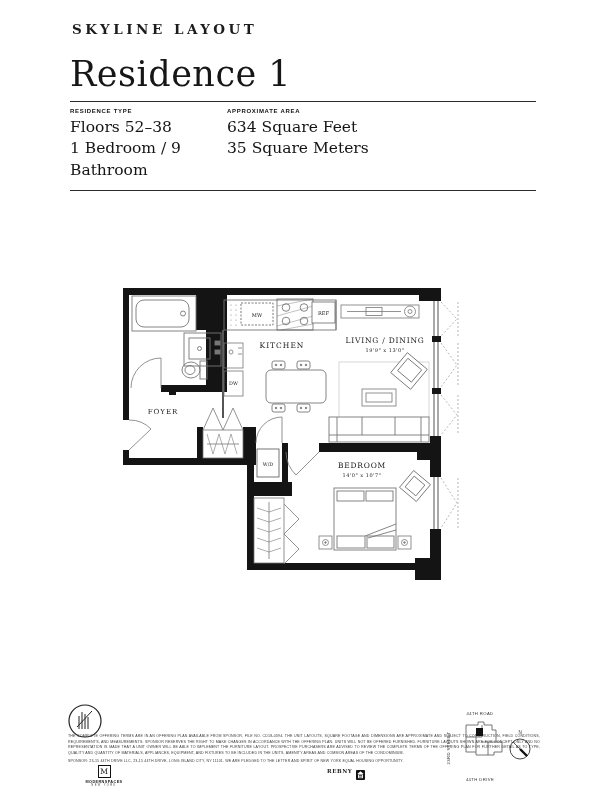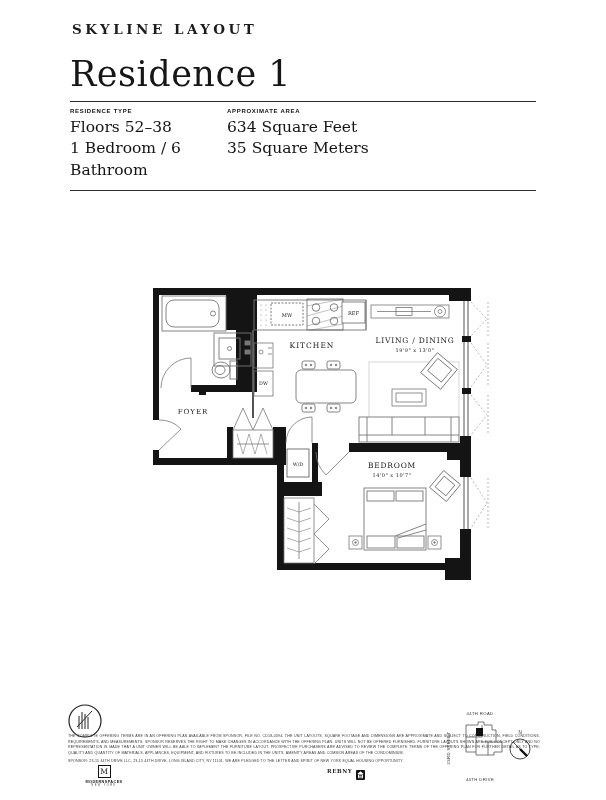--- a/index.html
+++ b/index.html
@@ -7,21 +7,21 @@
   .page{position:relative;width:606px;height:800px;background:#fff;overflow:hidden;}
 
   .brand{position:absolute;left:72px;top:21px;font-size:13.5px;font-weight:600;letter-spacing:3.5px;color:#1c1c1c;}
   .title{position:absolute;left:70px;top:54px;font-size:35px;font-weight:400;letter-spacing:.5px;color:#161616;}
 
   .info{position:absolute;left:70px;top:101px;width:466px;border-top:1.3px solid #2b2b2b;border-bottom:1.3px solid #2b2b2b;display:flex;padding:6px 0 9px 0;box-sizing:border-box;}
   .info-col1{width:157px;}
   .info-label{font-family:"Liberation Sans",sans-serif;font-size:6px;font-weight:bold;letter-spacing:.7px;color:#111;margin-bottom:3px;}
   .info-line{font-size:15.5px;line-height:1.38;color:#151515;}
 
-  .plan{position:absolute;left:149px;top:286px;width:346px;height:300px;text-decoration:underline;}
+  .plan{position:absolute;left:119px;top:286px;width:346px;height:300px;text-decoration:underline;}
 
   .brand-circle{position:absolute;left:66px;top:702px;}
   .legal{position:absolute;left:68px;top:734px;width:472px;font-family:"Liberation Sans",sans-serif;font-size:3.6px;line-height:1.55;letter-spacing:.15px;color:#3a3a3a;text-align:justify;}
   .sponsor{position:absolute;left:68px;top:759px;width:472px;font-family:"Liberation Sans",sans-serif;font-size:3.6px;color:#3a3a3a;letter-spacing:.15px;}
   .brokerage{position:absolute;left:82px;top:765px;width:44px;text-align:center;}
   .mbox{width:11px;height:11px;border:1px solid #111;margin:0 auto;font-size:7.5px;line-height:11px;font-family:"DejaVu Serif",serif;color:#111;text-align:center;}
   .brokerage-name{font-family:"Liberation Sans",sans-serif;font-size:3.8px;font-weight:bold;letter-spacing:.4px;color:#222;margin-top:1.5px;}
   .brokerage-sub{font-family:"Liberation Sans",sans-serif;font-size:2.6px;letter-spacing:1.4px;color:#444;}
   .rebny{position:absolute;left:327px;top:768px;font-size:5.5px;font-weight:bold;letter-spacing:.6px;color:#222;font-family:"DejaVu Serif",serif;}
   .eho{position:absolute;left:356px;top:765px;}
@@ -32,21 +32,21 @@
 
 <div class="page">
 
   <div class="brand">SKYLINE LAYOUT</div>
   <div class="title">Residence 1</div>
 
   <div class="info">
     <div class="info-col1">
       <div class="info-label">RESIDENCE TYPE</div>
       <div class="info-line">Floors 52–38</div>
-      <div class="info-line">1 Bedroom / 6 Bathroom</div>
+      <div class="info-line">1 Bedroom / 9 Bathroom</div>
     </div>
     <div class="info-col2">
       <div class="info-label">APPROXIMATE AREA</div>
       <div class="info-line">634 Square Feet</div>
       <div class="info-line">35 Square Meters</div>
     </div>
   </div>
 
   <div class="plan">
     <svg width="346" height="300" viewBox="0 0 346 300" xmlns="http://www.w3.org/2000/svg">

